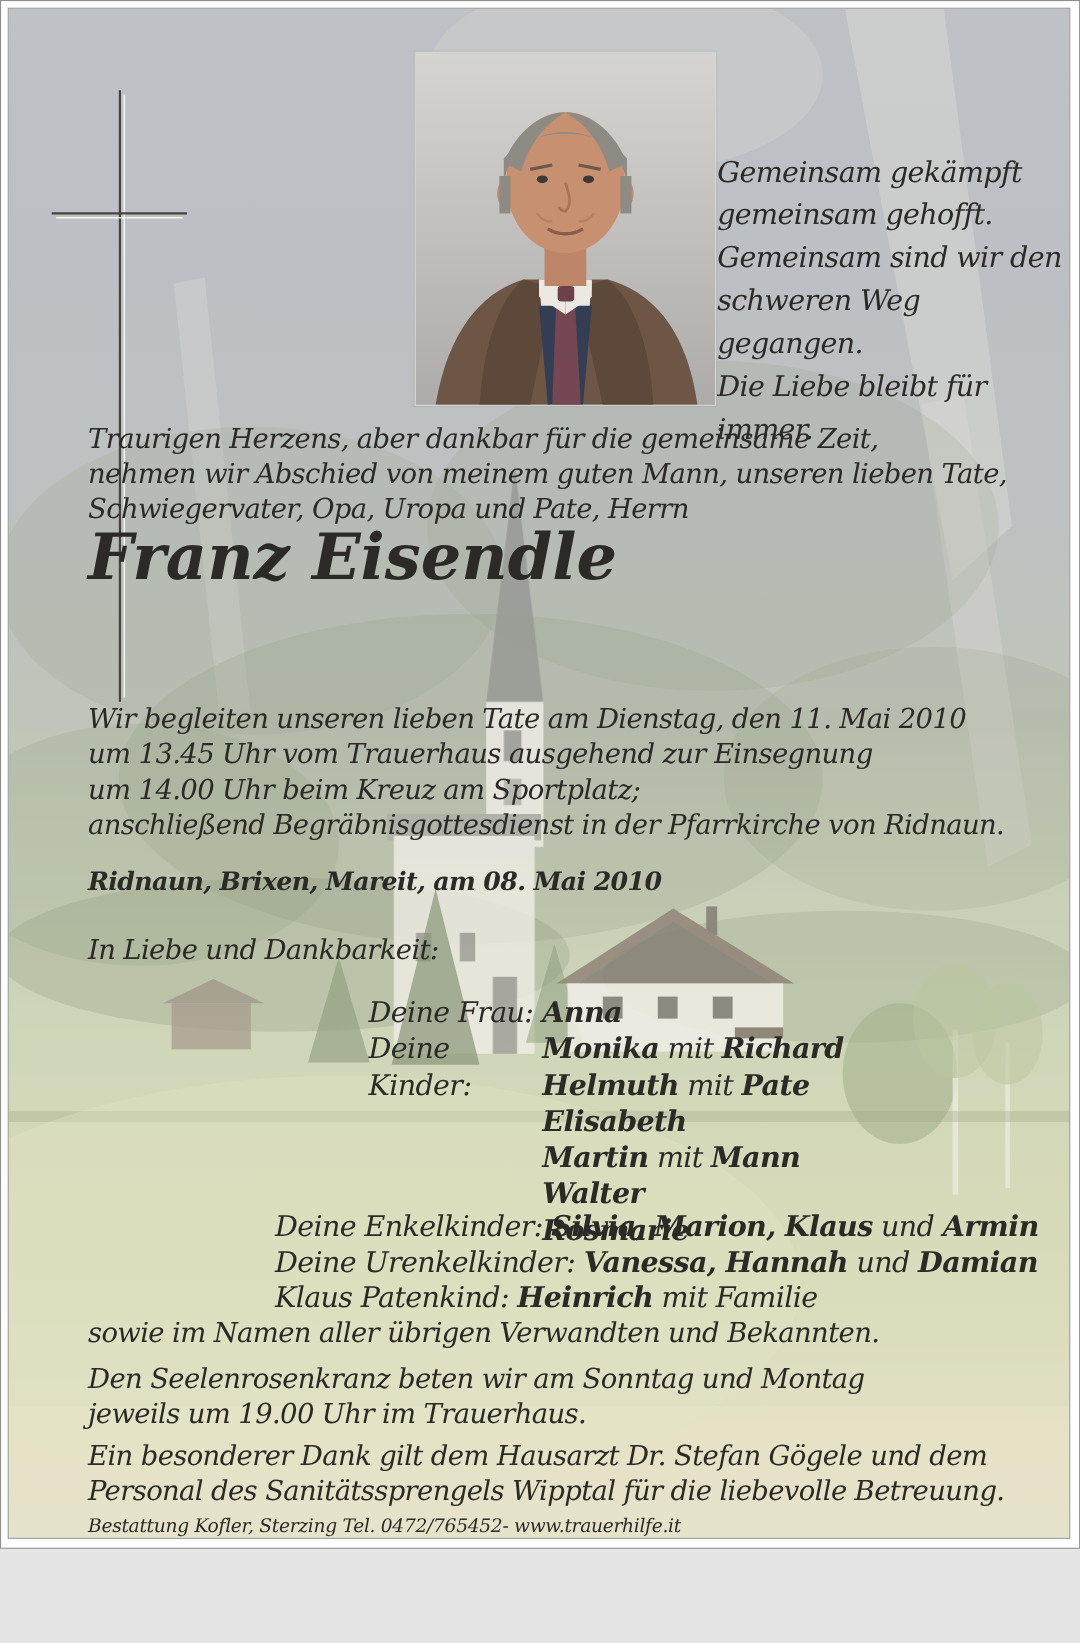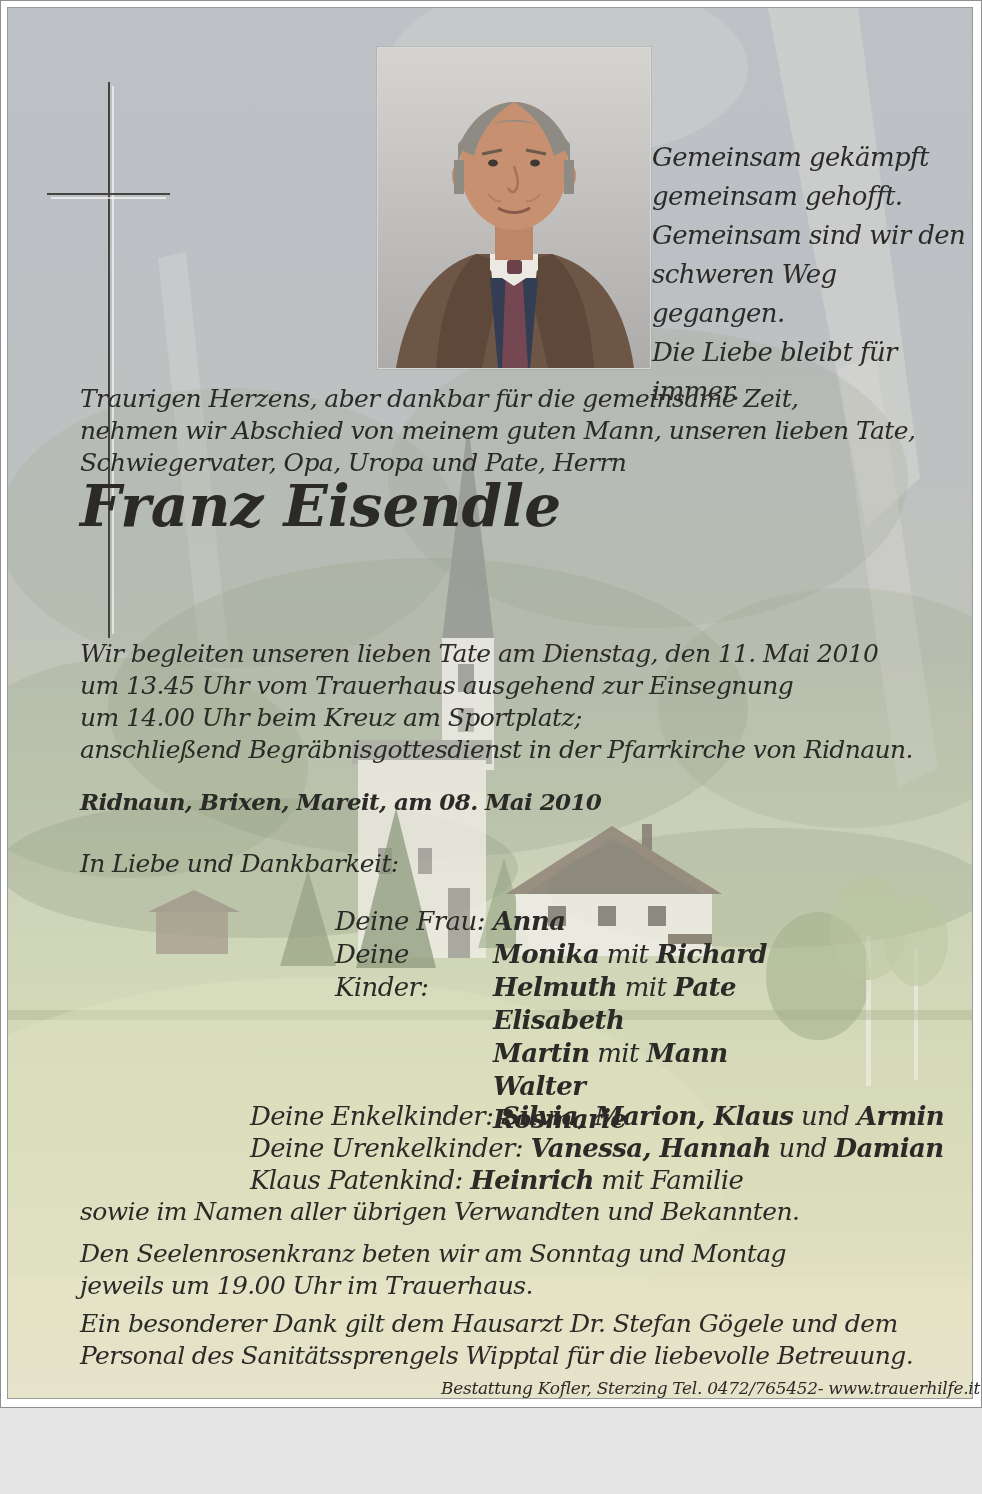--- a/index.html
+++ b/index.html
@@ -21,21 +21,21 @@
         font-size:58px;font-weight:bold;font-style:italic;letter-spacing:0;}
   .b,.bold{font-weight:bold;}
   .family{position:absolute;left:335px;top:905px;font-style:italic;font-size:26px;
           line-height:33px;letter-spacing:-0.6px;}
   .frow{display:flex;}
   .flabel{width:158px;flex:0 0 158px;}
   .fvalues div{white-space:nowrap;}
   .relatives{position:absolute;left:250px;top:1100px;font-style:italic;font-size:26px;
              line-height:32px;letter-spacing:-0.6px;}
   .relatives div{white-space:nowrap;}
-  .footer{position:absolute;left:80px;right:2px;top:1378px;text-align:right;
+  .footer{position:absolute;left:80px;right:2px;top:1378px;text-align:left;
           font-style:italic;font-size:17px;letter-spacing:-0.3px;}
 </style>
 </head>
 <body>
 
 <div class="card">
   <div class="frame"></div>
 
   <div class="scene">
     <svg width="964" height="1390" viewBox="0 0 964 1390">

